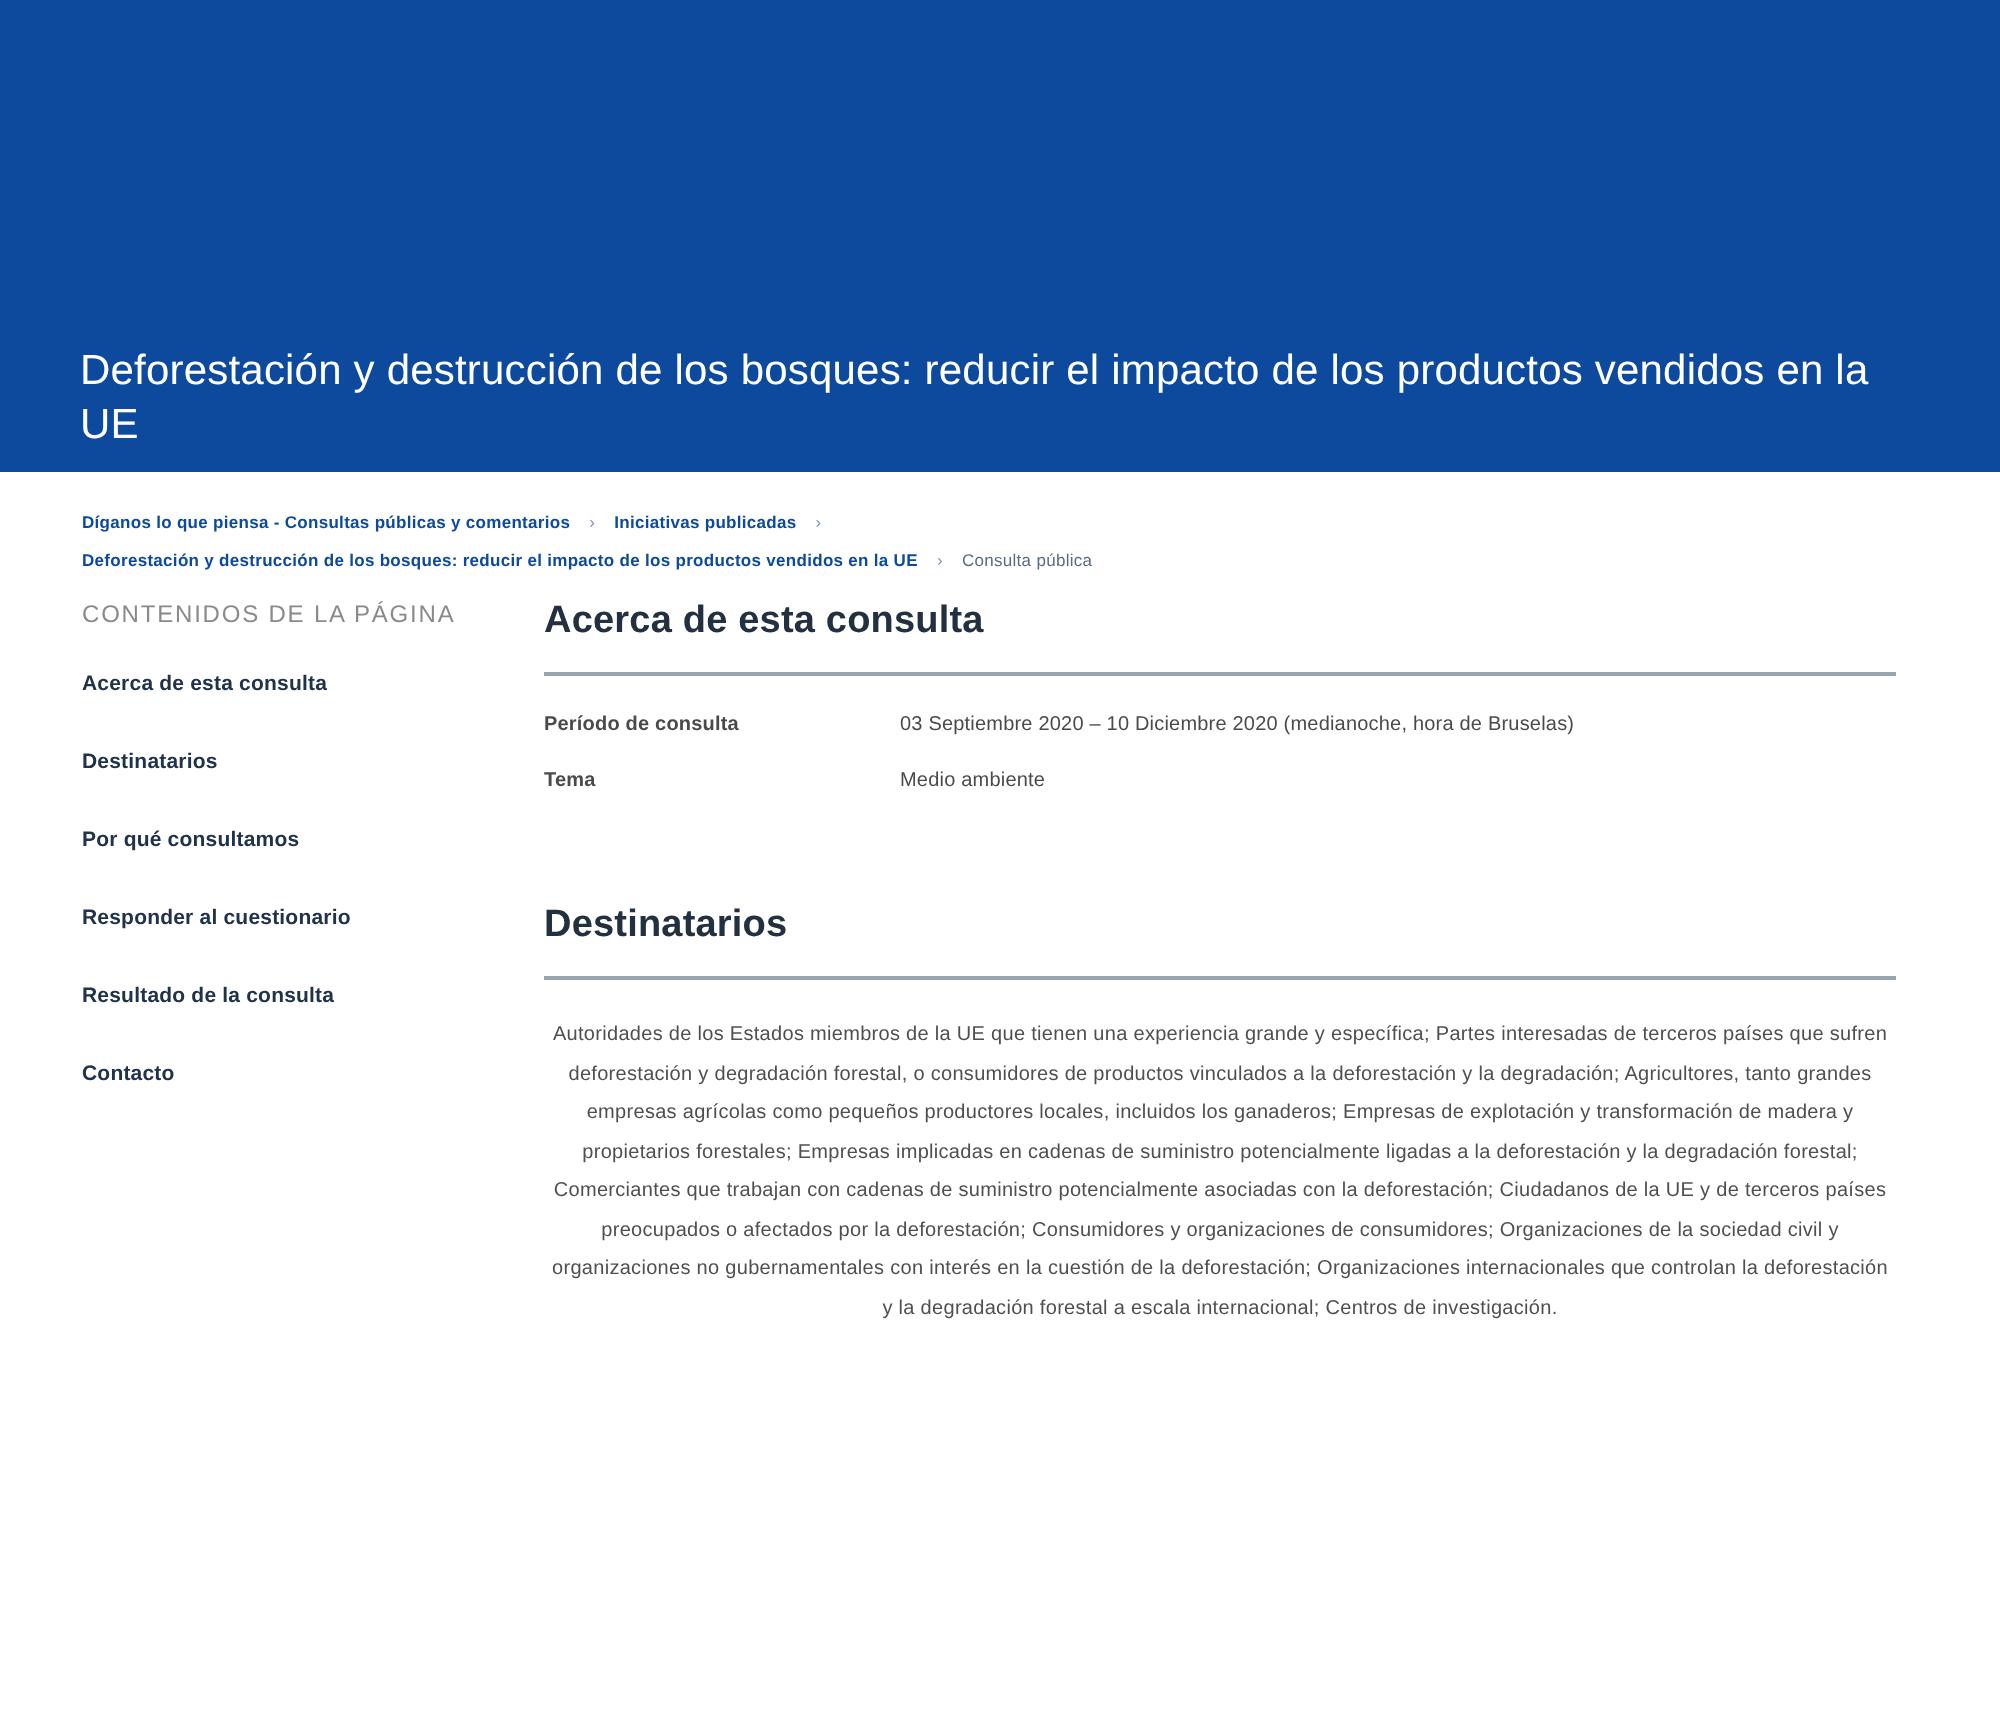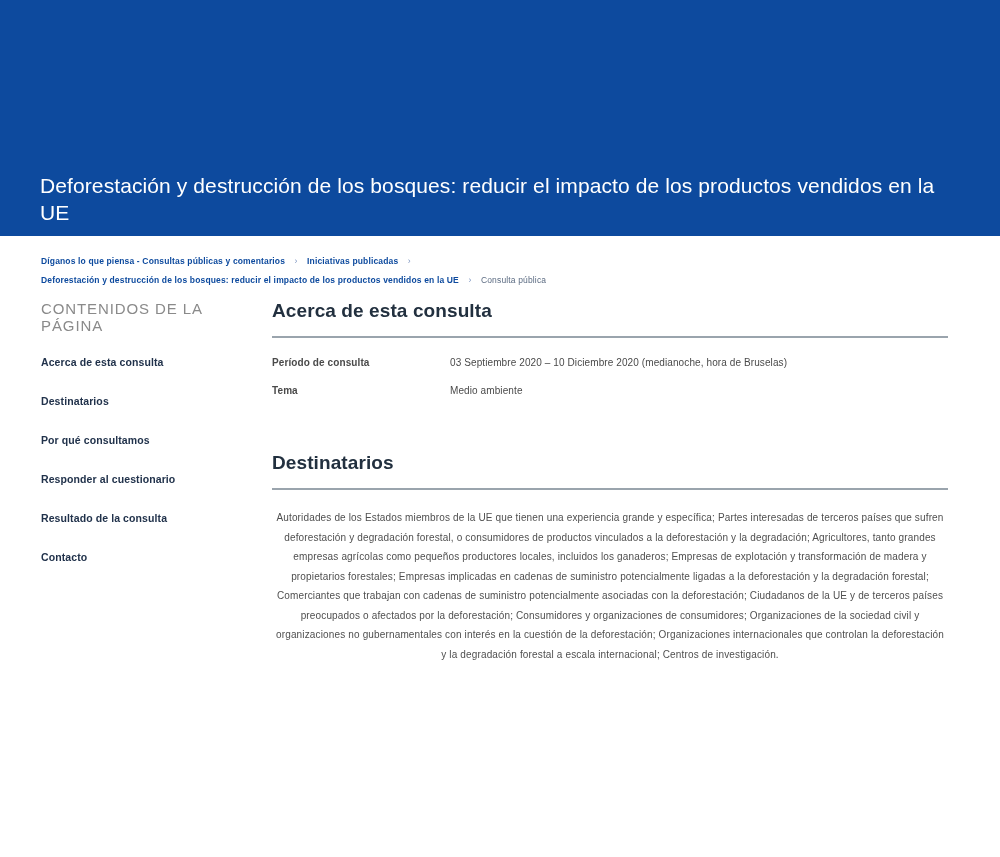--- a/index.html
+++ b/index.html
@@ -89,21 +89,21 @@
   }
 
   
   .sidebar {
     position: absolute;
     left: 41px;
     top: 0;
     width: 205px;
   }
   .sidebar-heading {
-    font-size: 15px;
+    font-size: 12px;
     color: #8a8a8a;
     letter-spacing: 0.9px;
     margin-bottom: 22px;
     font-weight: 400;
   }
   .sidebar-item {
     display: block;
     font-size: 10.5px;
     font-weight: bold;
     color: #21324b;

